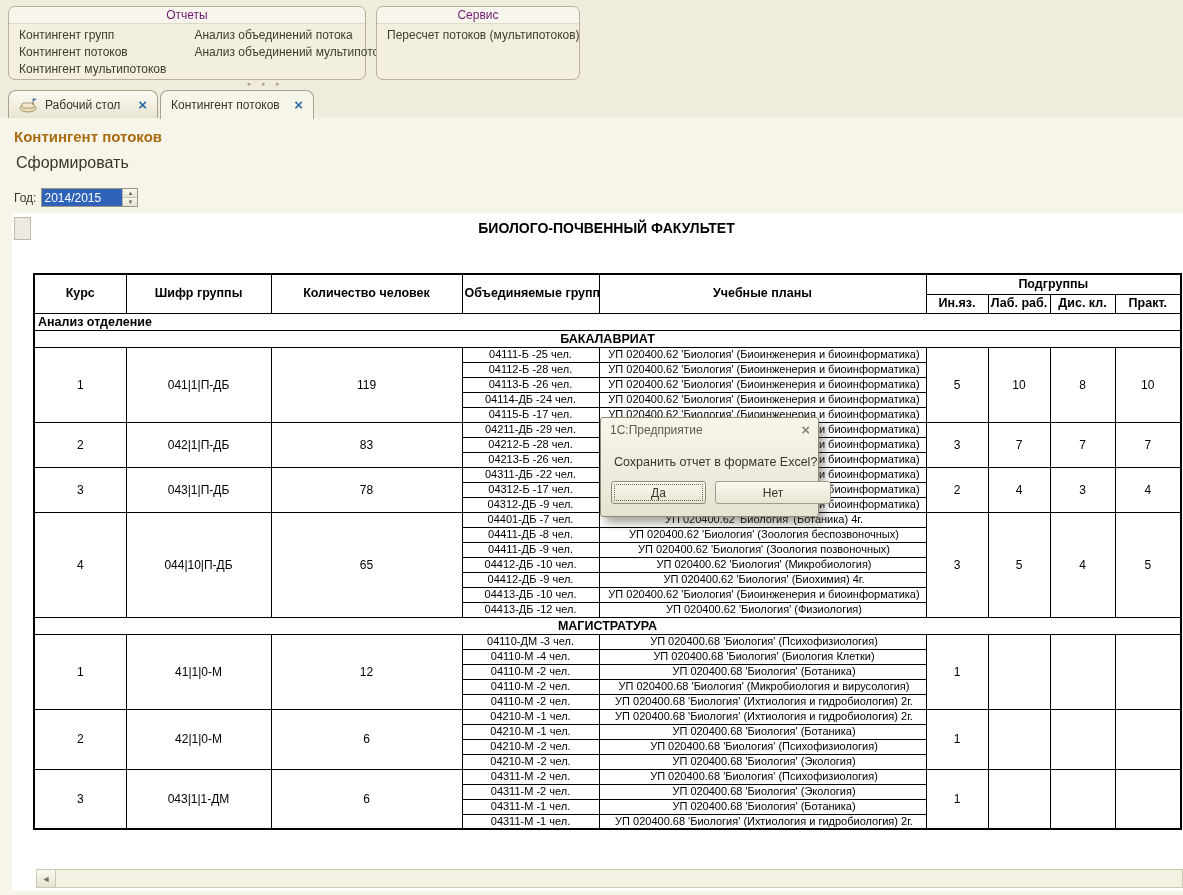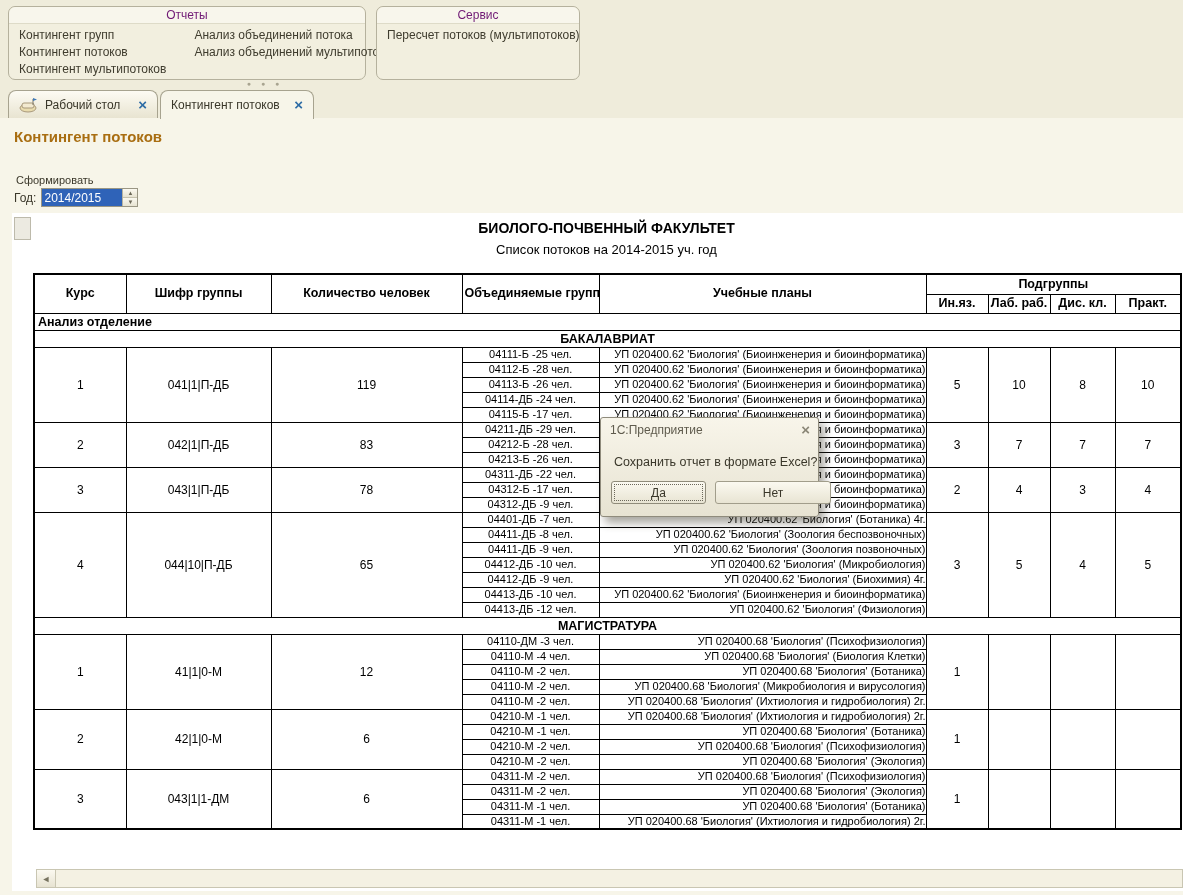--- a/index.html
+++ b/index.html
@@ -52,21 +52,21 @@
   
   .content {
     position:absolute; left:0; top:118px; width:1183px; height:777px;
     background:#f7f5e9; z-index:2;
   }
   .form-title {
     position:absolute; left:14px; top:10px;
     font-size:15px; font-weight:bold; color:#a96e12;
   }
   .generate-button {
-    position:absolute; left:16px; top:56px; font-size:11px; color:#3a372a; cursor:pointer;
+    position:absolute; left:16px; top:36px; font-size:16px; color:#3a372a; cursor:pointer;
   }
   .year-row { position:absolute; left:14px; top:70px; height:20px; }
   .year-label { font-size:12px; color:#3a372a; margin-right:5px; vertical-align:middle; }
   .year-input-wrap {
     display:inline-flex; vertical-align:middle; border:1px solid #9a9684; background:#fff;
     height:19px; align-items:stretch;
   }
   .year-value {
     width:80px; padding:2px 2px; font-size:12px;
     background:#2f63b8; color:#fff; 
@@ -103,21 +103,21 @@
   table.report td, table.report th {
     border:1px solid #000; overflow:hidden; white-space:nowrap; color:#000;
   }
   th.hdr { font-size:12.5px; font-weight:bold; text-align:center; padding:1px 2px; height:20px; white-space:normal; line-height:13px; }
   th.hdr-sub { height:19px; }
   td.section-row { font-weight:bold; font-size:12.5px; height:17px; padding:0 3px; }
   td.align-left { text-align:left; }
   td.align-center { text-align:center; }
   td.mid { text-align:center; font-size:12px; vertical-align:middle; }
   td.grp { text-align:center; font-size:11px; height:15px; line-height:13px; }
-  td.plan { text-align:right; font-size:11px; height:15px; line-height:13px; padding:0 0 0 3px; }
+  td.plan { text-align:center; font-size:11px; height:15px; line-height:13px; padding:0 0 0 3px; }
 
   
   .hscroll {
     position:absolute; left:24px; bottom:3px; right:0; height:19px;
     background:#f4f1e3; border:1px solid #c9c6b2; display:flex;
   }
   .hscroll-left-btn {
     width:19px; height:100%; background:linear-gradient(#fbf9f0,#e7e3d2);
     border:none; border-right:1px solid #c9c6b2; color:#77735f; font-size:9px; cursor:pointer; padding:0;
   }
@@ -196,21 +196,20 @@
         <span class="spinner">
           <button class="spin-btn">▲</button>
           <button class="spin-btn">▼</button>
         </span>
       </span>
   </div>
 
   <div class="report-viewer">
     <div class="corner-box"></div>
     <div class="report-title">БИОЛОГО-ПОЧВЕННЫЙ ФАКУЛЬТЕТ</div>
-    <div class="report-subtitle">Список потоков на 2014-2015 уч. год</div>
 
     <table class="report">
       <colgroup>
         <col style="width:92px">
           <col style="width:145px">
           <col style="width:191px">
         <col style="width:137px">
           <col style="width:327px">
         <col style="width:62px">
           <col style="width:62px">

